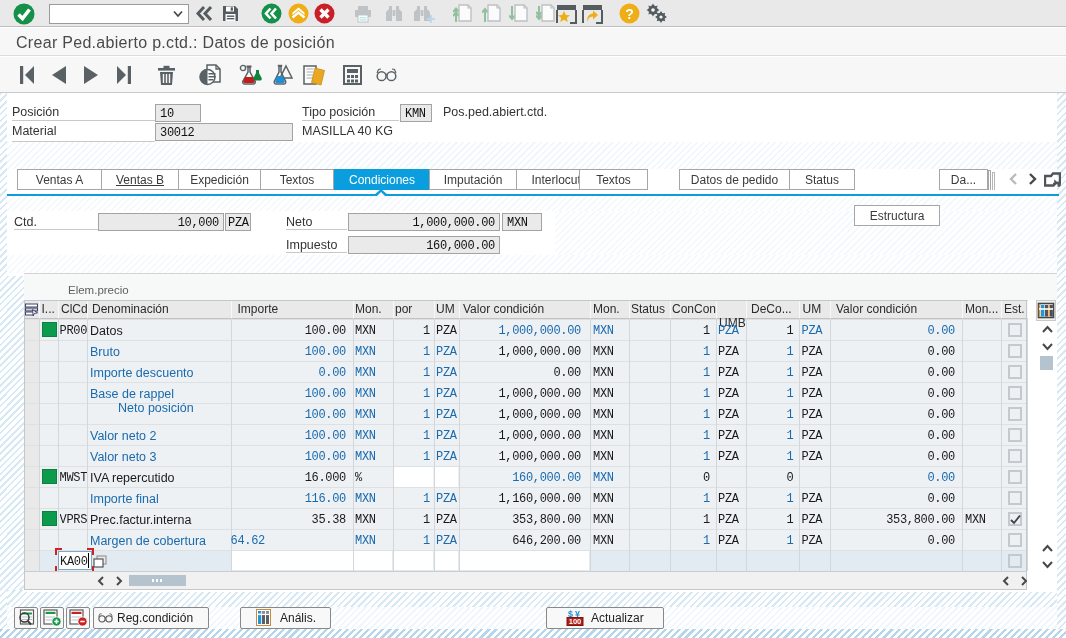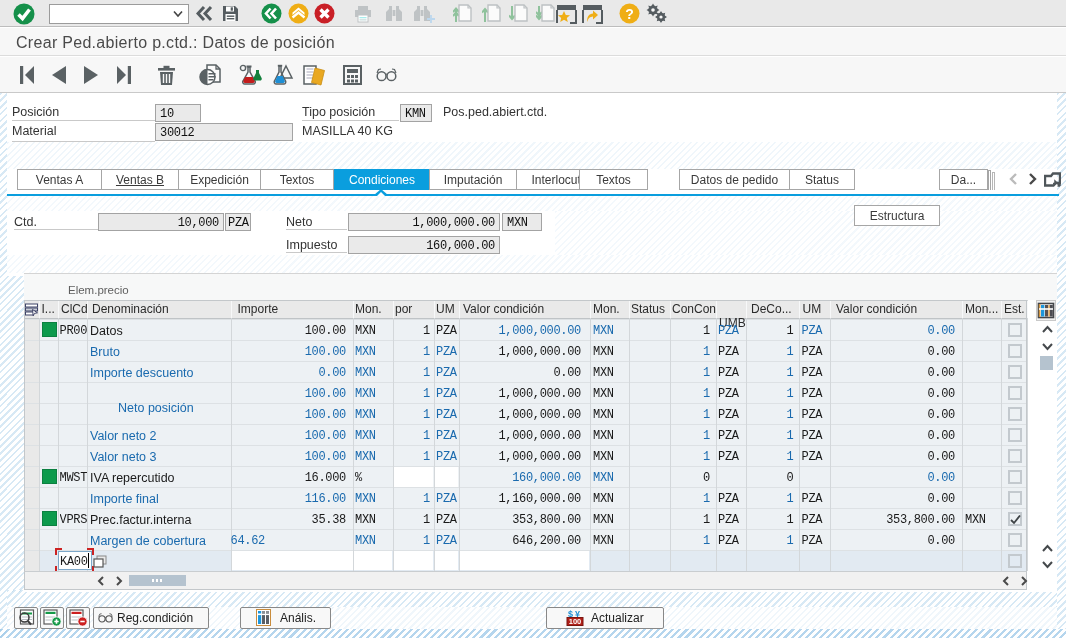--- a/index.html
+++ b/index.html
@@ -397,20 +397,21 @@
 <div class="c m b" style="left:393px;top:363px;width:37px;text-align:right;">1</div>
 <div class="c m b" style="left:436px;top:363px;width:23px;">PZA</div>
 <div class="c m k" style="left:459px;top:363px;width:122px;text-align:right;">0.00</div>
 <div class="c m k" style="left:593px;top:363px;width:36px;">MXN</div>
 <div class="c m b" style="left:670px;top:363px;width:40px;text-align:right;">1</div>
 <div class="c m k" style="left:718px;top:363px;width:28px;">PZA</div>
 <div class="c m b" style="left:746px;top:363px;width:47.5px;text-align:right;">1</div>
 <div class="c m k" style="left:801.5px;top:363px;width:28.5px;">PZA</div>
 <div class="c m k" style="left:830px;top:363px;width:125px;text-align:right;">0.00</div>
 <div class="chk" style="left:1008px;top:365px;"></div>
+<div class="c s2 b" style="left:90px;top:384px;width:140.5px;">Base de rappel</div>
 <div class="c m b" style="left:230.5px;top:384px;width:115.5px;text-align:right;">100.00</div>
 <div class="c m b" style="left:355px;top:384px;width:38px;">MXN</div>
 <div class="c m b" style="left:393px;top:384px;width:37px;text-align:right;">1</div>
 <div class="c m b" style="left:436px;top:384px;width:23px;">PZA</div>
 <div class="c m k" style="left:459px;top:384px;width:122px;text-align:right;">1,000,000.00</div>
 <div class="c m k" style="left:593px;top:384px;width:36px;">MXN</div>
 <div class="c m b" style="left:670px;top:384px;width:40px;text-align:right;">1</div>
 <div class="c m k" style="left:718px;top:384px;width:28px;">PZA</div>
 <div class="c m b" style="left:746px;top:384px;width:47.5px;text-align:right;">1</div>
 <div class="c m k" style="left:801.5px;top:384px;width:28.5px;">PZA</div>

